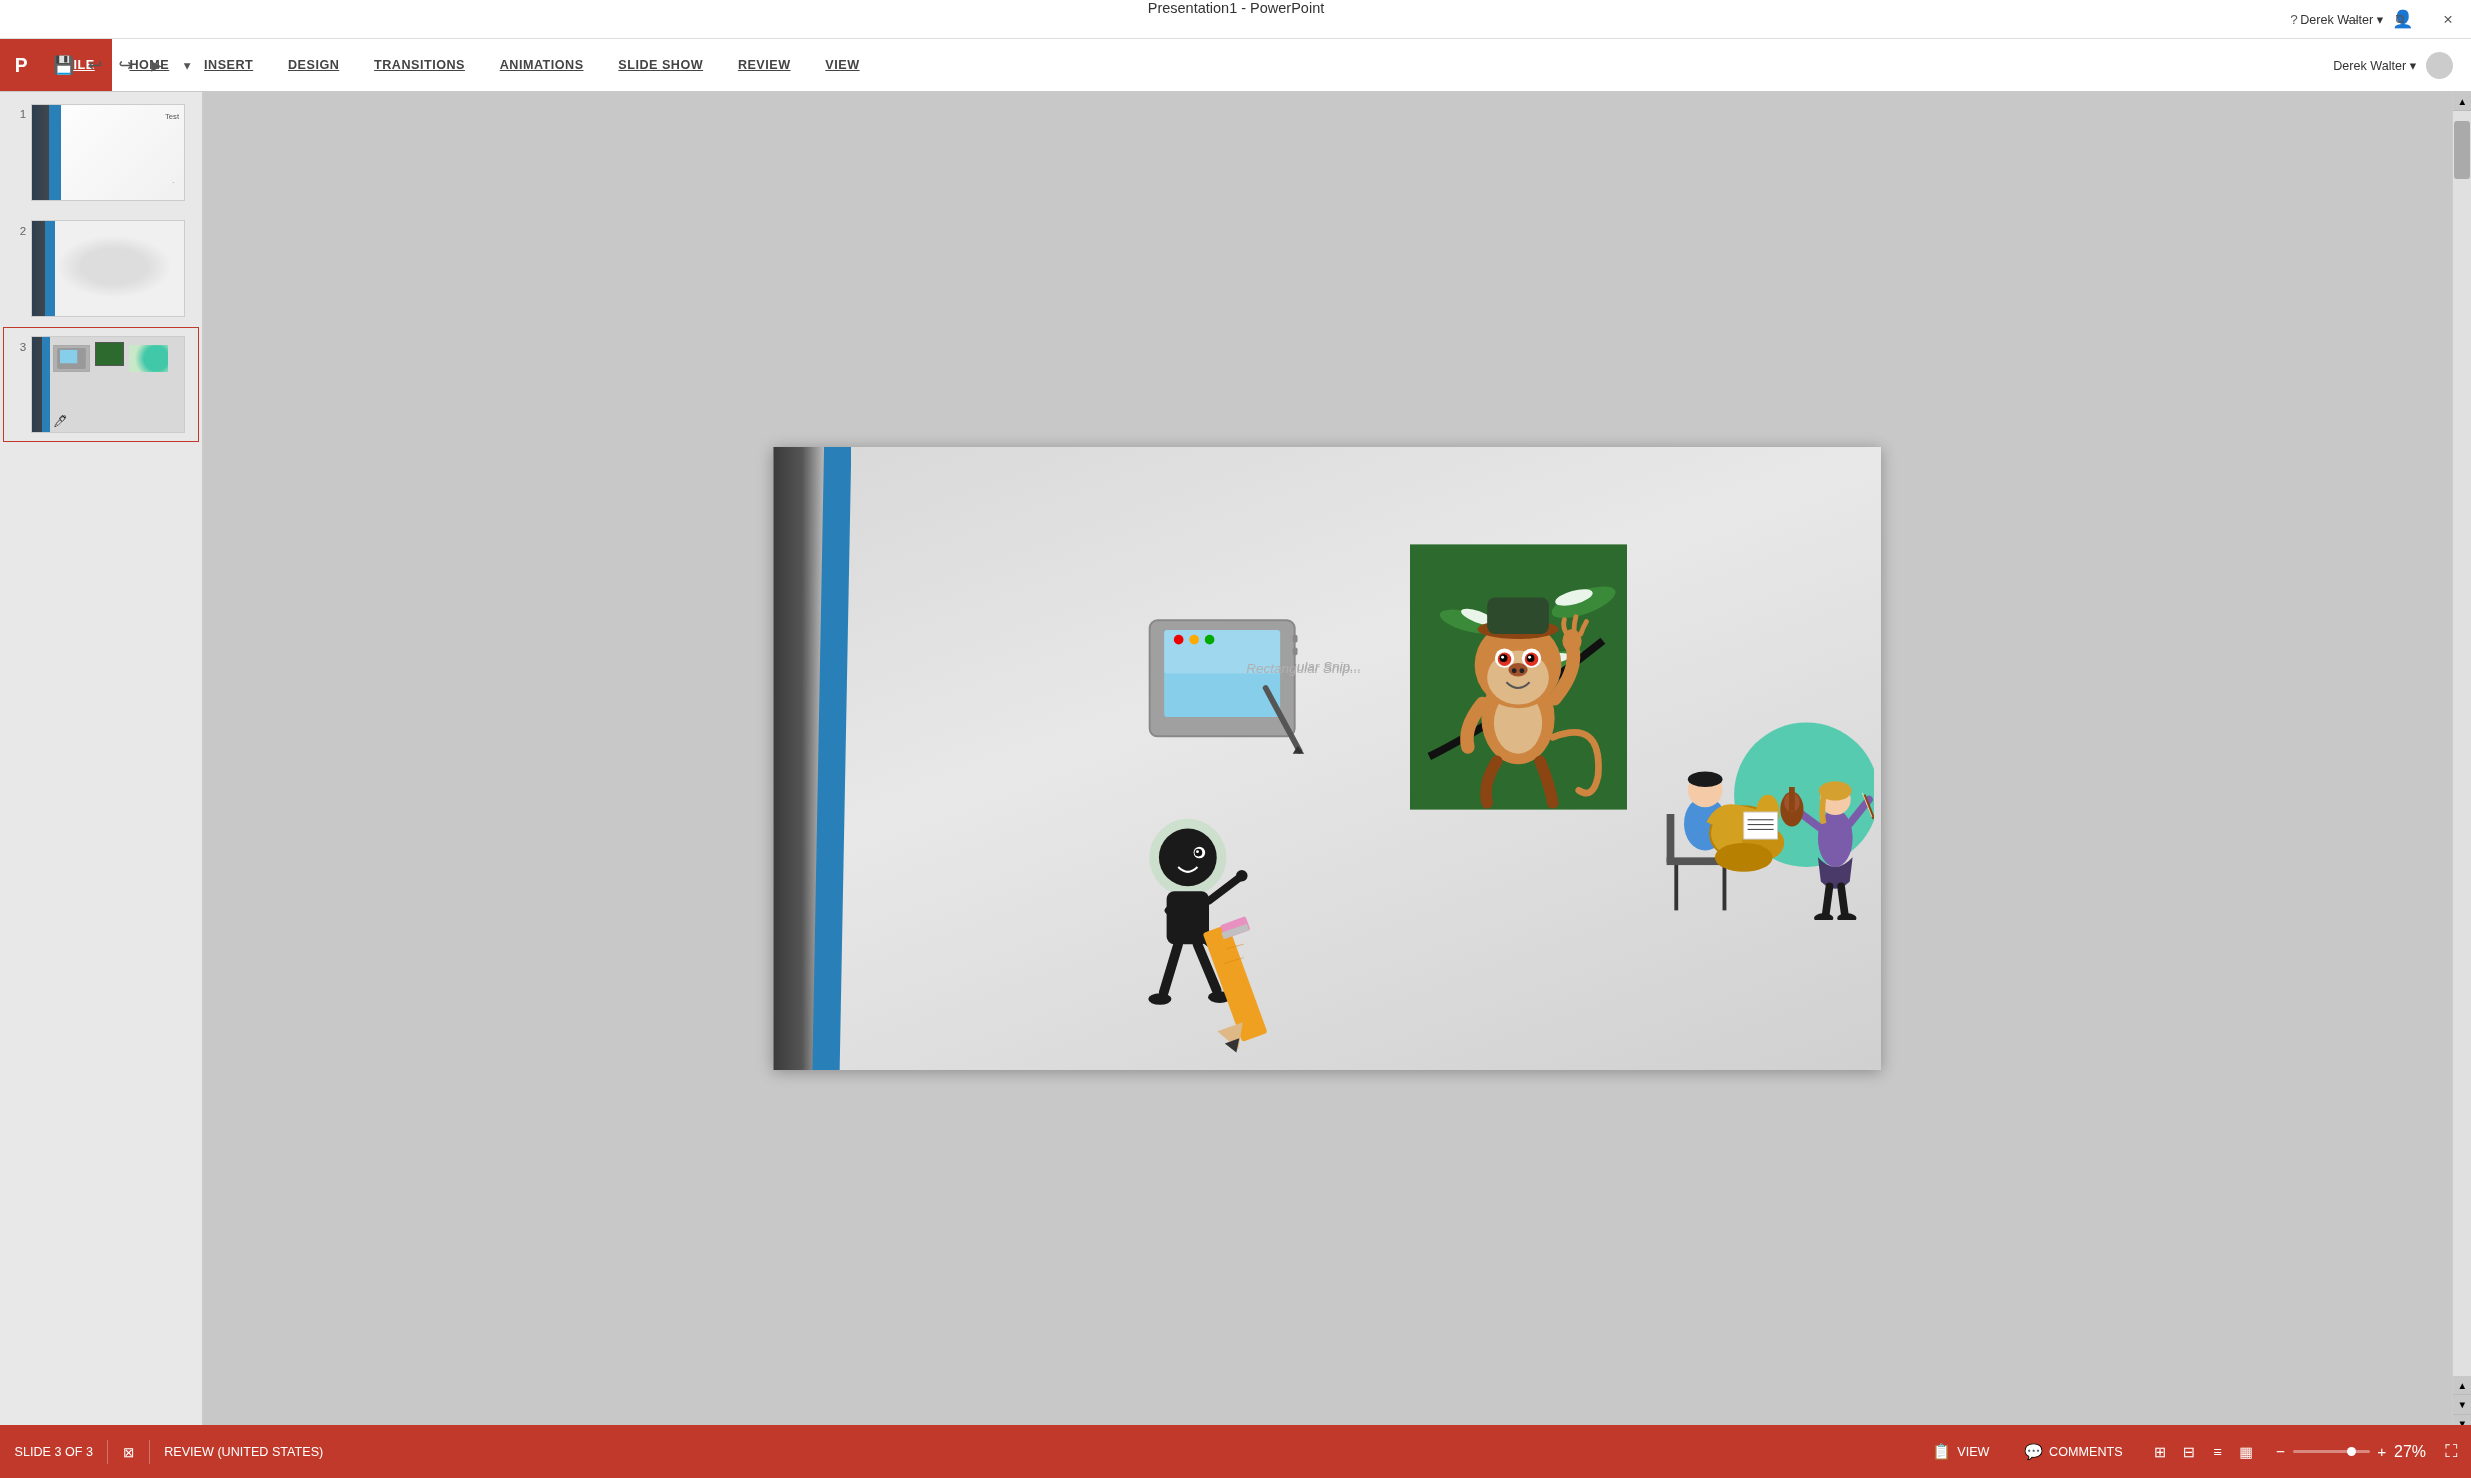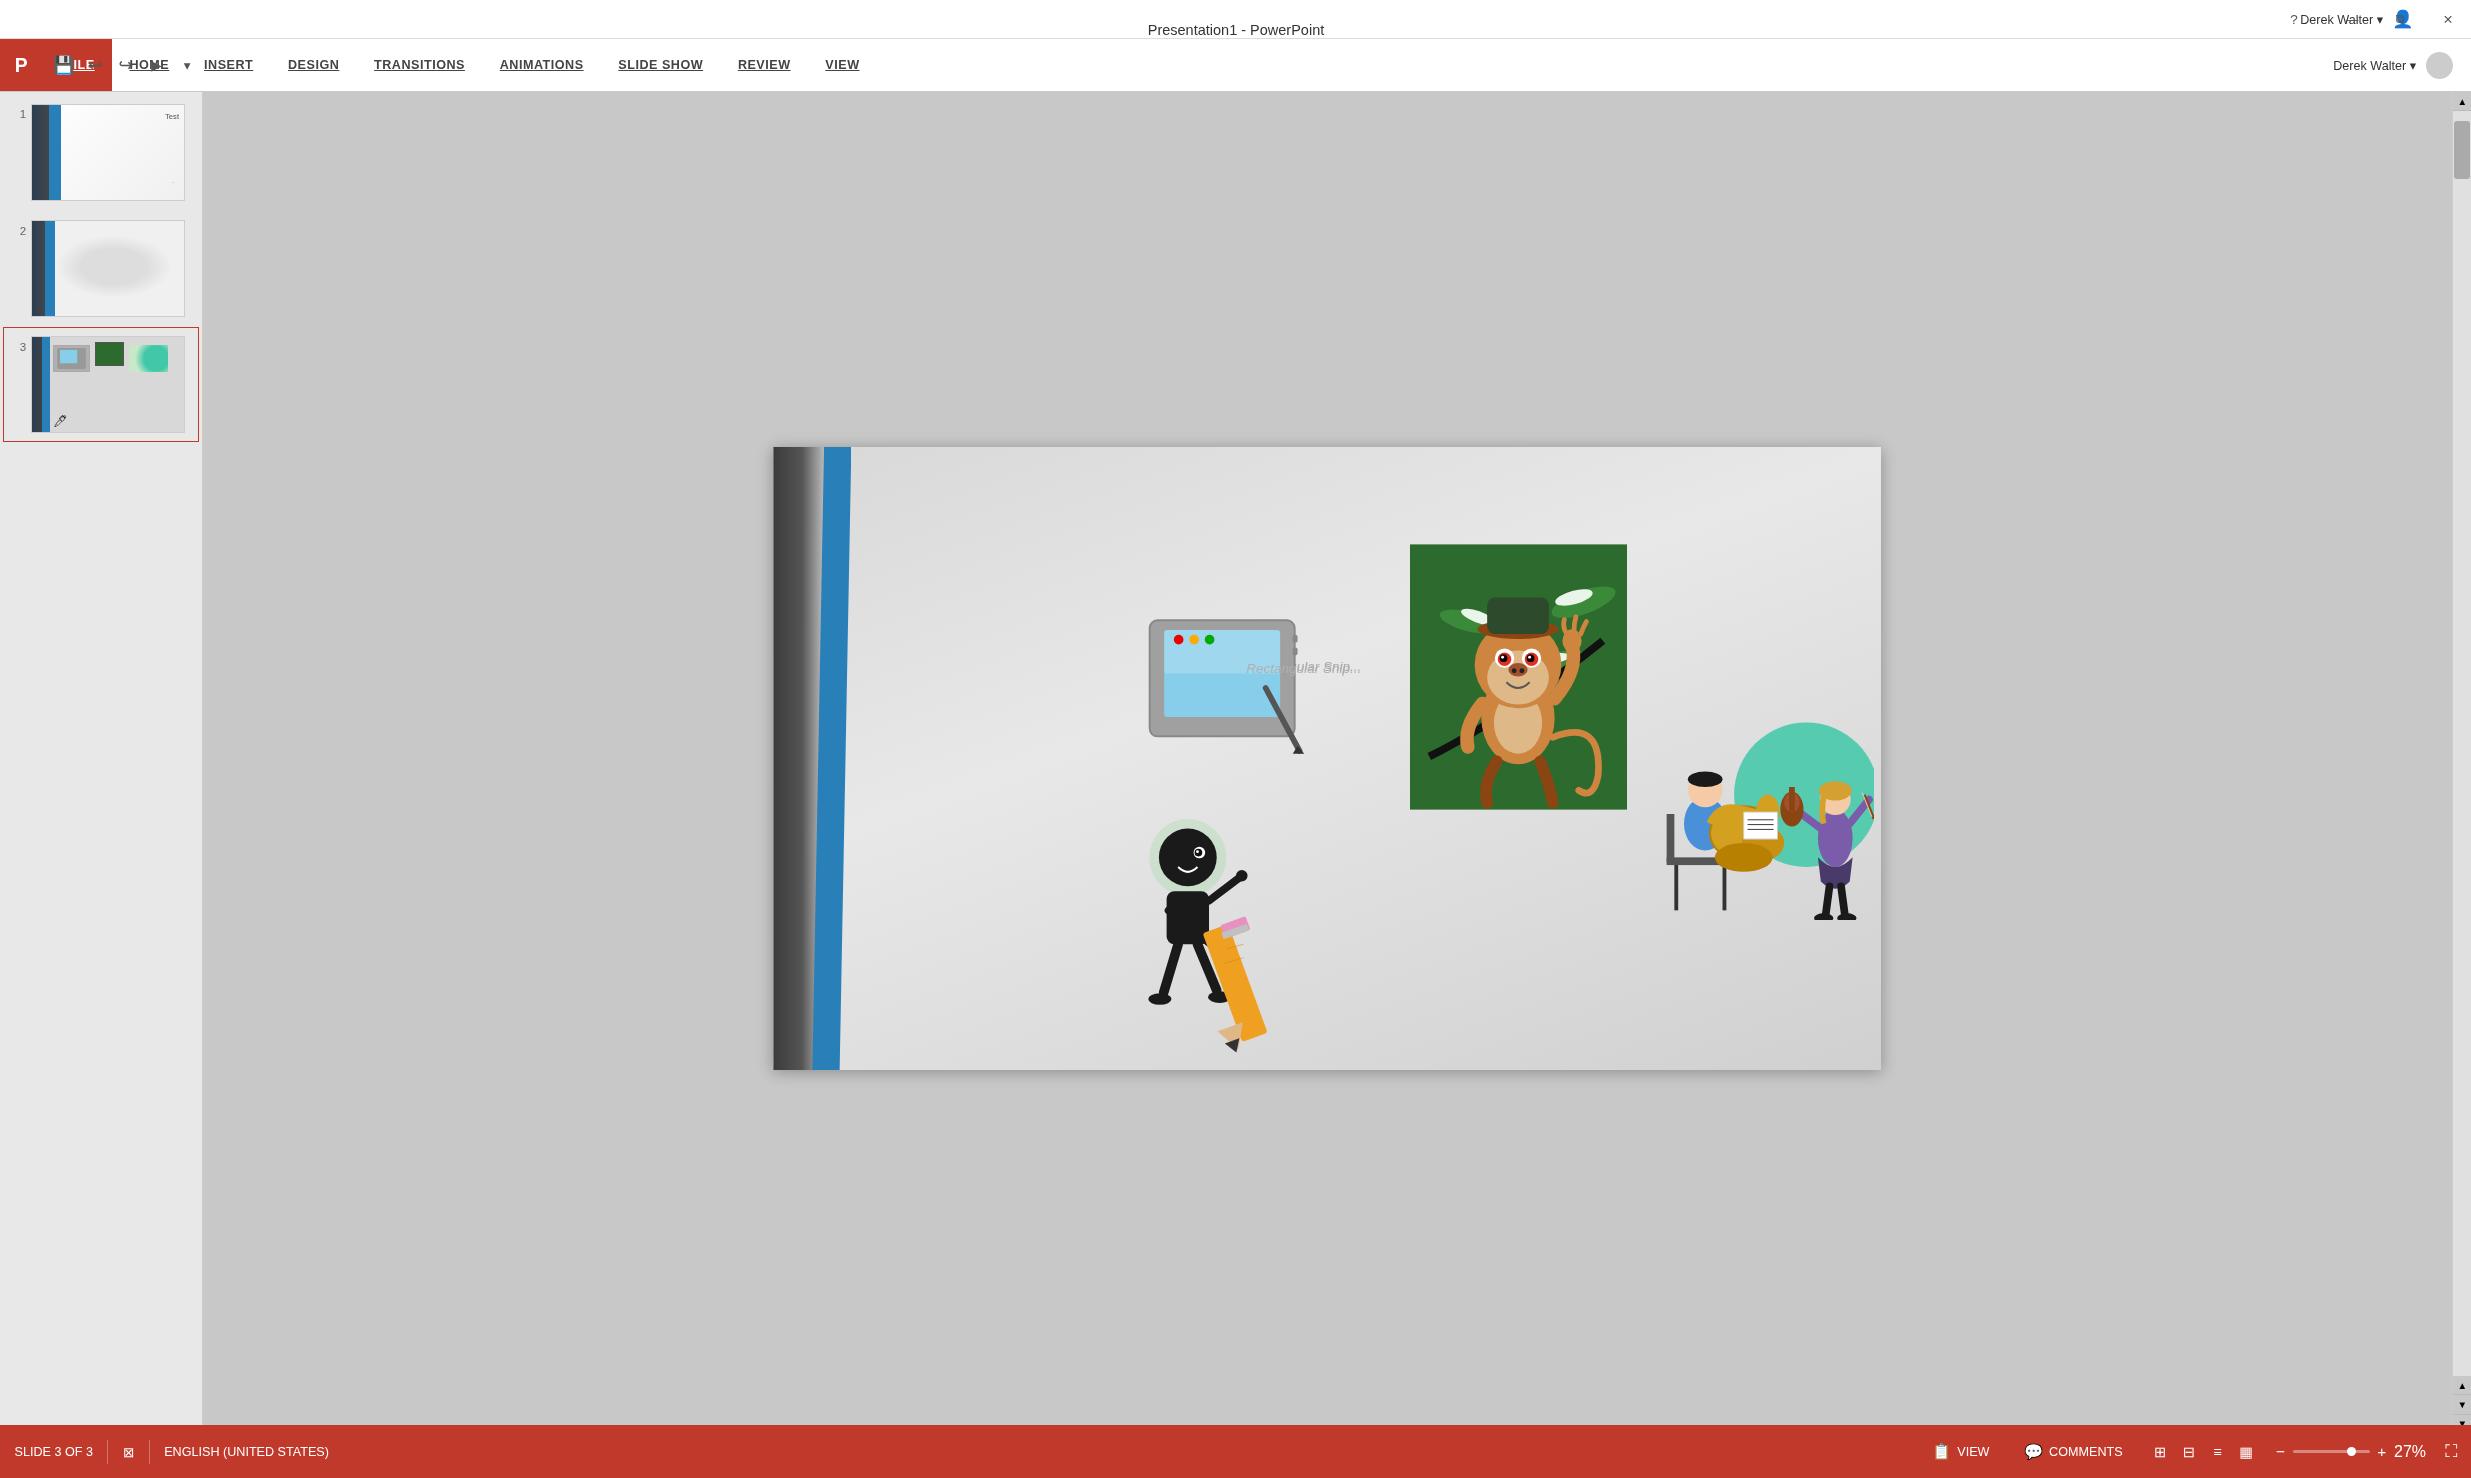--- a/index.html
+++ b/index.html
@@ -1,21 +1,21 @@
 <!DOCTYPE html>
 <html><head>
   <meta charset="utf-8">
   <style>
     * { margin: 0; padding: 0; box-sizing: border-box; }
     body { width: 2472px; height: 1478px; overflow: hidden; font-family: 'Segoe UI', Arial, sans-serif; background: #f0f0f0; }
 
     
     #title-bar {
       position: absolute; top: 0; left: 0; width: 2472px; height: 39px;
-      background: #fff; display: flex; align-items: flex-end; justify-content: center;
+      background: #fff; display: flex; align-items: flex-start; justify-content: center;
       border-bottom: 1px solid #ddd; z-index: 100;
     }
     #title-bar .title { font-size: 14.5px; color: #333; }
     #title-bar .window-controls { position: absolute; right: 0; top: 0; display: flex; align-items: center; height: 39px; }
     #title-bar .window-controls span { width: 48px; height: 39px; display: flex; align-items: center; justify-content: center; font-size: 12.6px; color: #555; cursor: pointer; }
     #title-bar .help-btn { position: absolute; right: 154px; top: 0; width: 48px; height: 39px; display: flex; align-items: center; justify-content: center; font-size: 13.5px; color: #555; }
     #title-bar .user-area { position: absolute; right: 48px; top: 0; display: flex; align-items: center; height: 39px; padding: 0 9.7px; font-size: 12.6px; color: #333; }
 
     
     #ribbon {
@@ -429,21 +429,21 @@
   <div class="scroll-btn">▼</div>
 </div>
 
 <div id="status-bar">
   <div class="status-left">
     <span>SLIDE 3 OF 3</span>
     <div class="status-sep"></div>
 
     <span style="font-size:13.5px;">⊠</span>
     <div class="status-sep"></div>
-    <span>ENGLISH (UNITED STATES)</span>
+    <span>REVIEW (UNITED STATES)</span>
   </div>
   <div class="status-right">
 
     <div class="status-btn">
       <span style="font-size:15.4px;">📋</span>
       <span>VIEW</span>
     </div>
 
     <div class="status-btn">
       <span style="font-size:15.4px;">💬</span>

